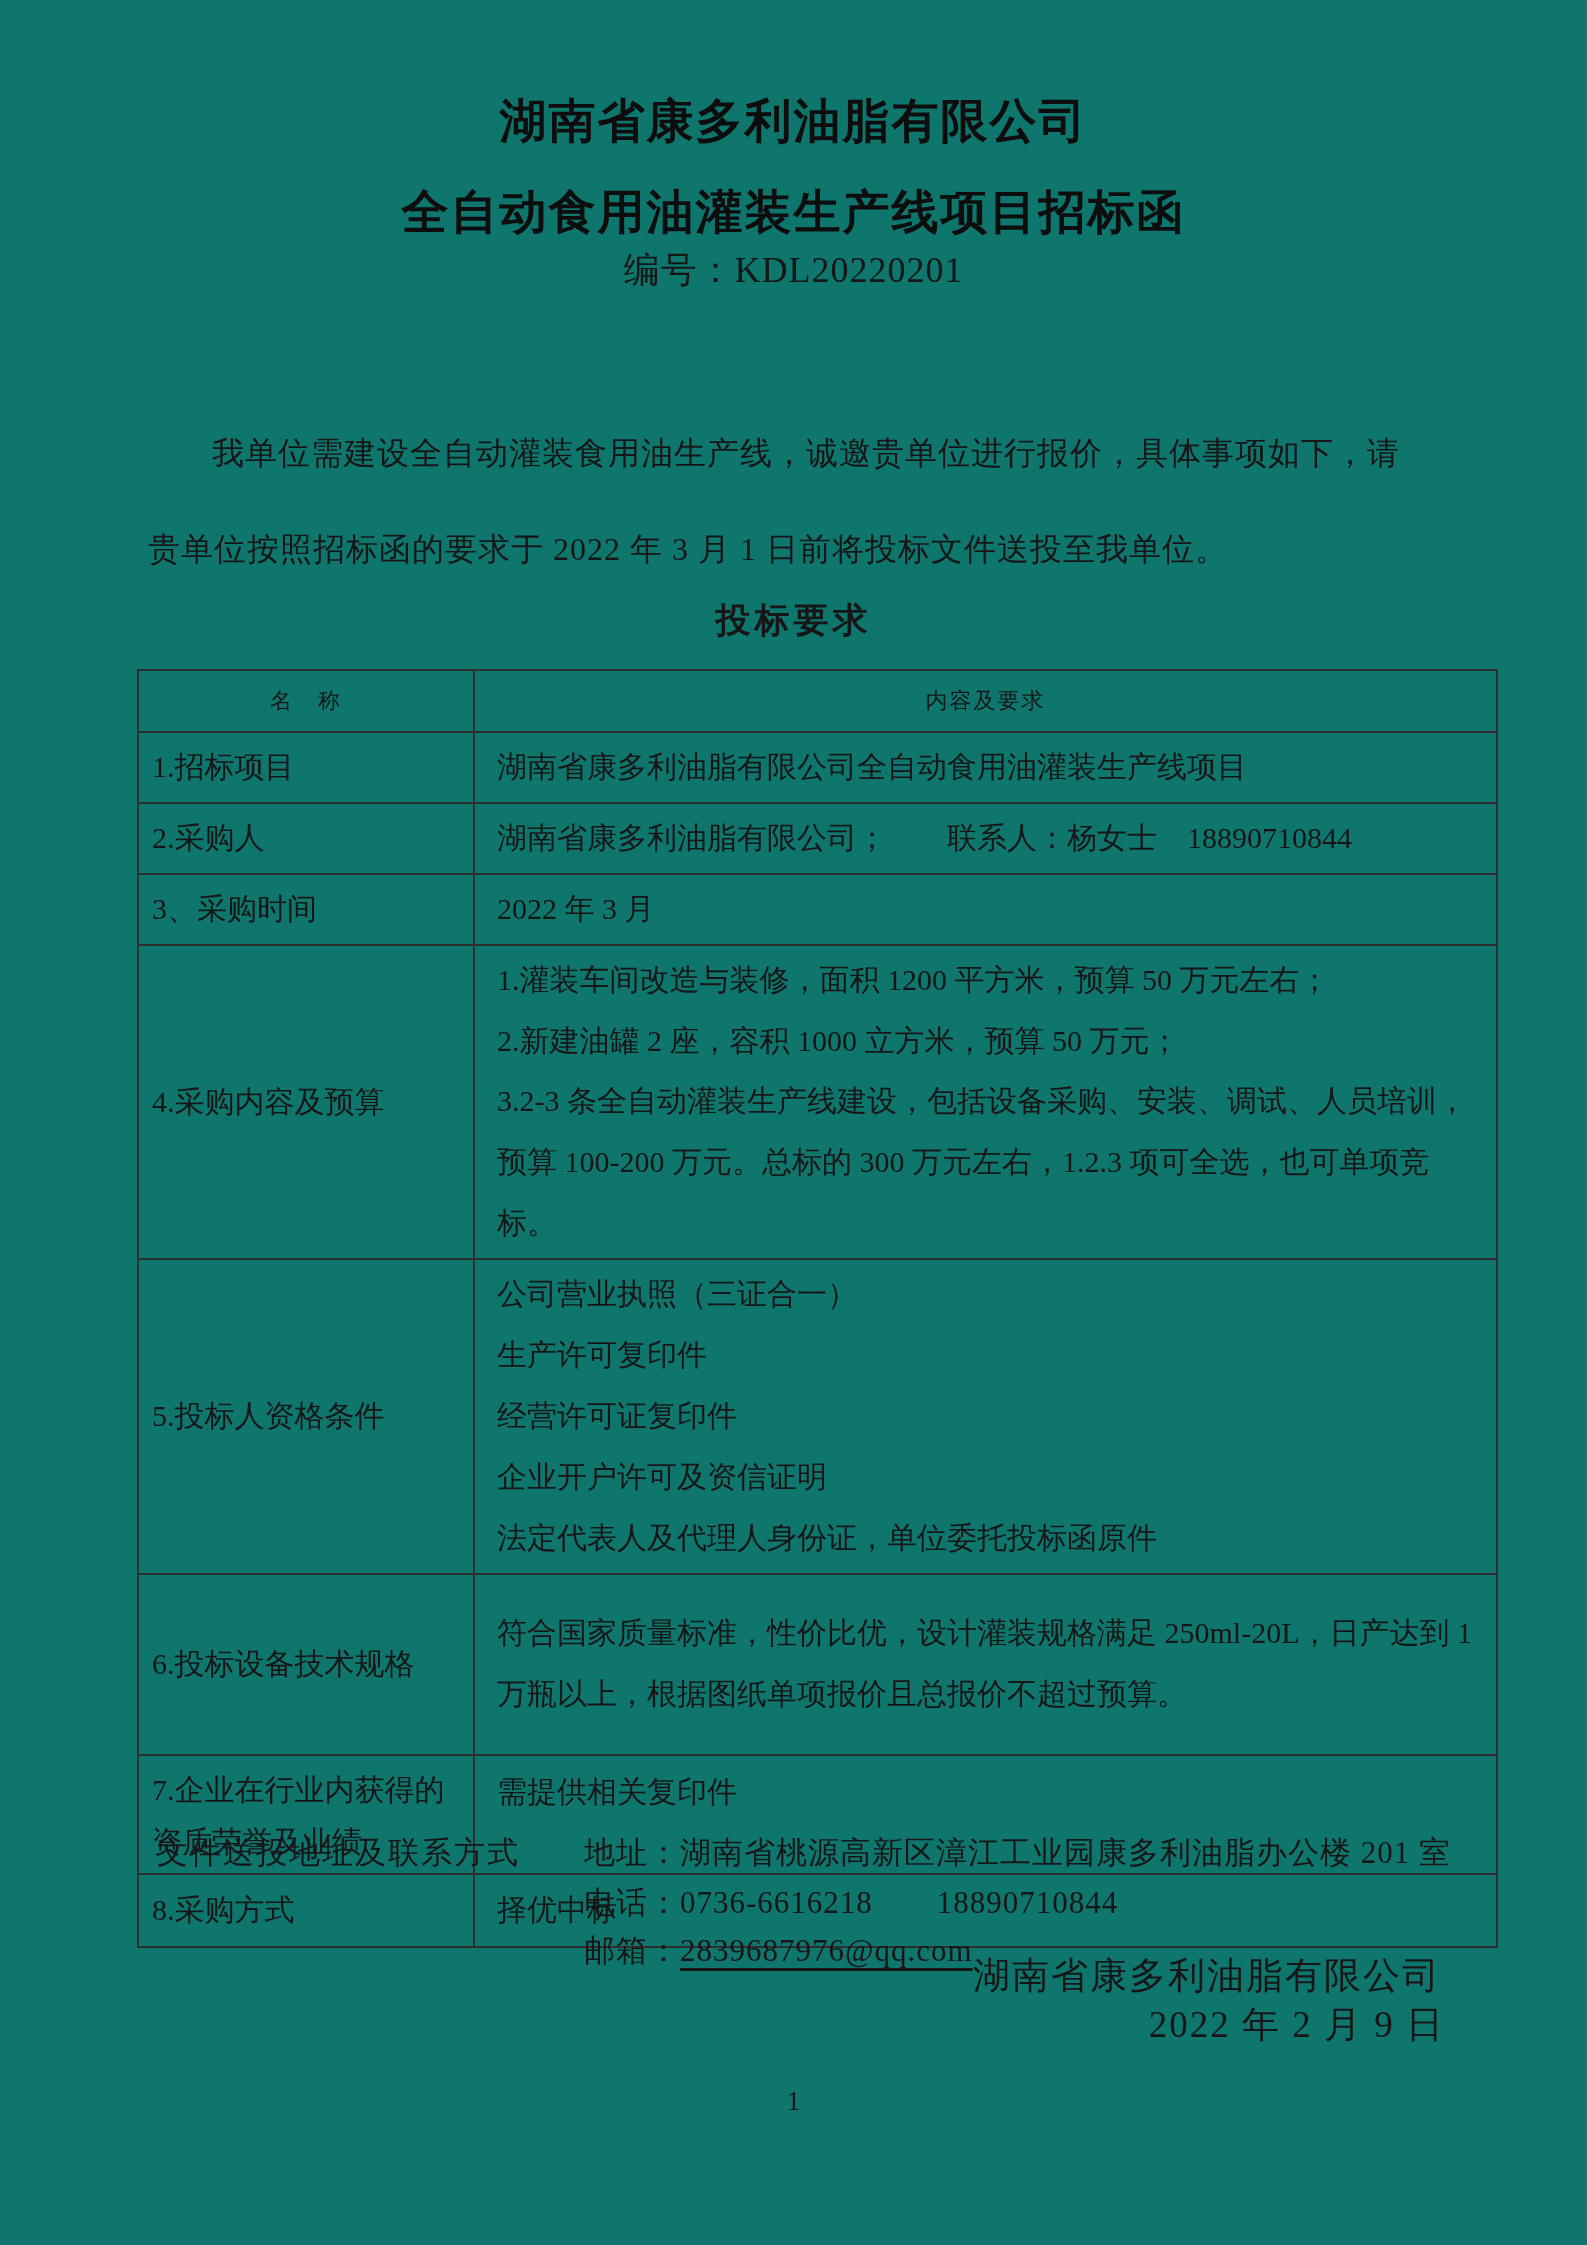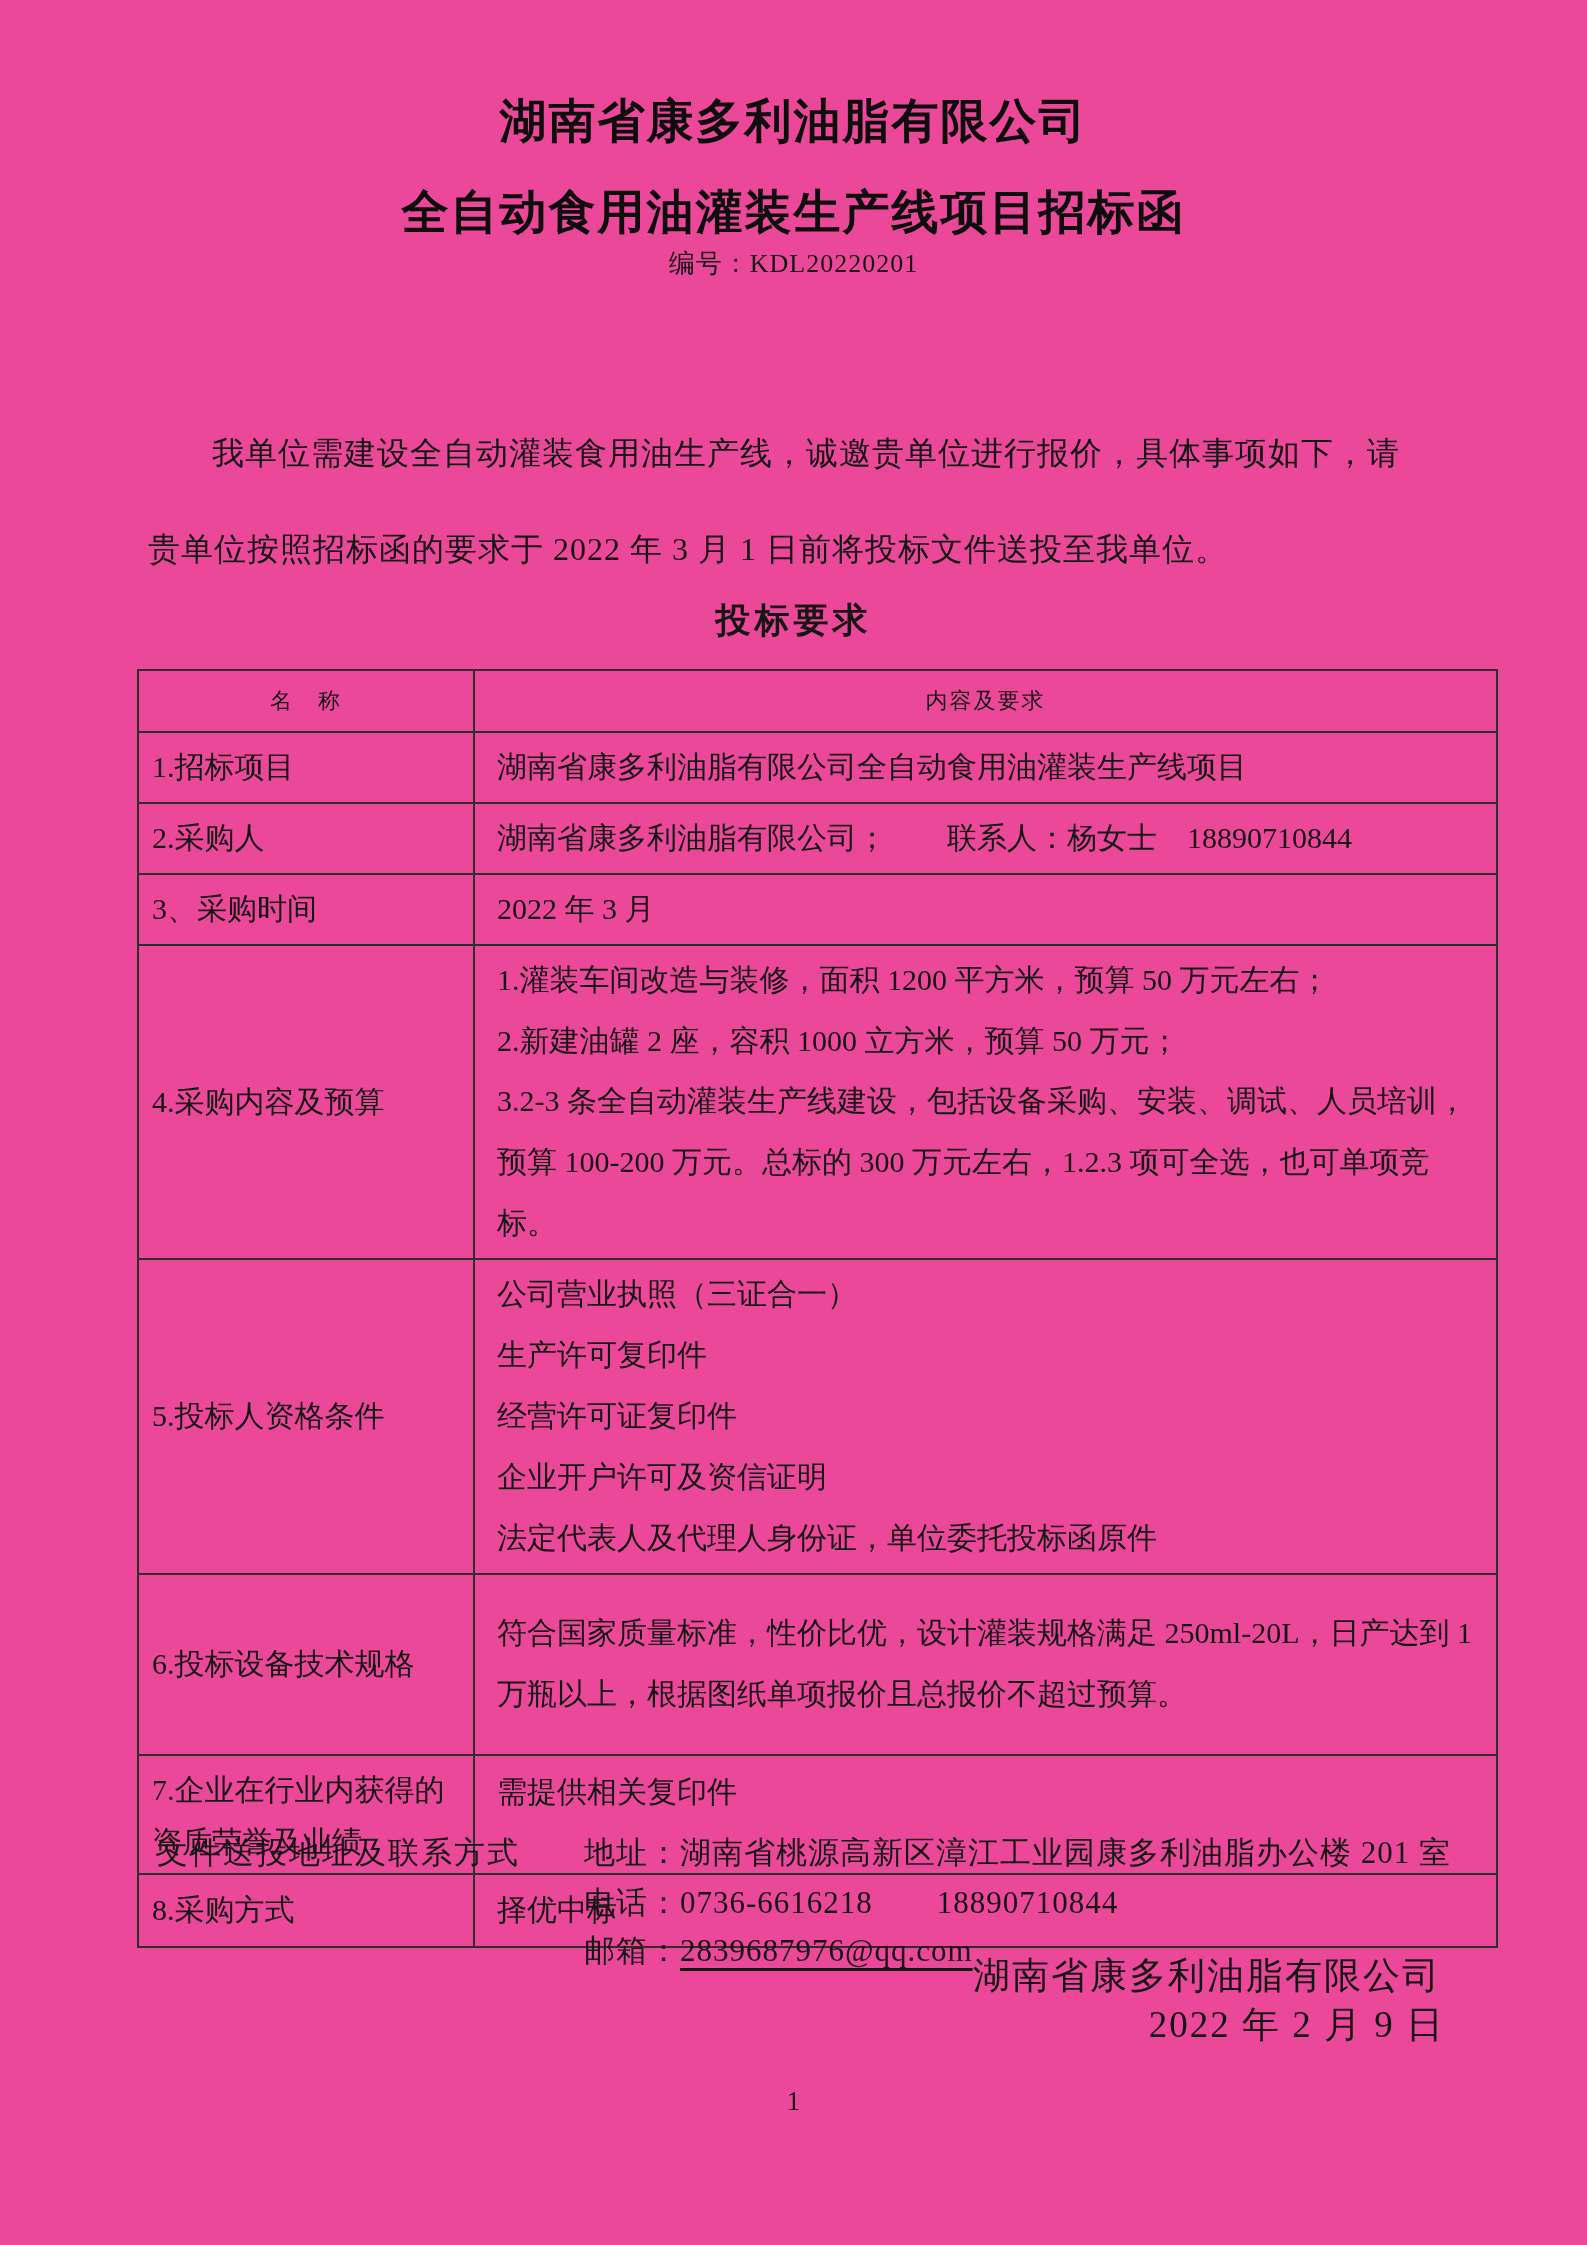--- a/index.html
+++ b/index.html
@@ -1,38 +1,38 @@
 <!DOCTYPE html>
 <html><head>
 <meta charset="utf-8">
 <style>
   html,body{margin:0;padding:0;background:#e8e8e8;}
   .page{
     position:relative;
     width:1587px;height:2245px;
     margin:0 auto;
-    background:#ec4899;
+    background:#0f766e;
     color:#161616;
     font-family:"Liberation Serif","DejaVu Serif",serif;
     overflow:hidden;
   }
   .center{left:0;width:100%;text-align:center;}
   .abs{position:absolute;}
 
   .title{
     font-family:"Liberation Sans","DejaVu Sans",sans-serif;
     font-weight:bold;
     font-size:47px;
     letter-spacing:2px;
     color:#0d0d0d;
   }
   .title-company{top:90px;}
   .title-doc{top:181px;}
 
-  .doc-number{top:246px;font-size:26px;letter-spacing:1px;}
+  .doc-number{top:246px;font-size:36px;letter-spacing:1px;}
 
   .intro{font-size:32px;letter-spacing:1px;white-space:nowrap;}
   .intro-line1{top:432px;left:148px;text-indent:64px;}
   .intro-line2{top:528px;left:148px;}
 
   .section-title{
     top:597px;
     font-size:35px;
     font-weight:600;
     letter-spacing:4px;

